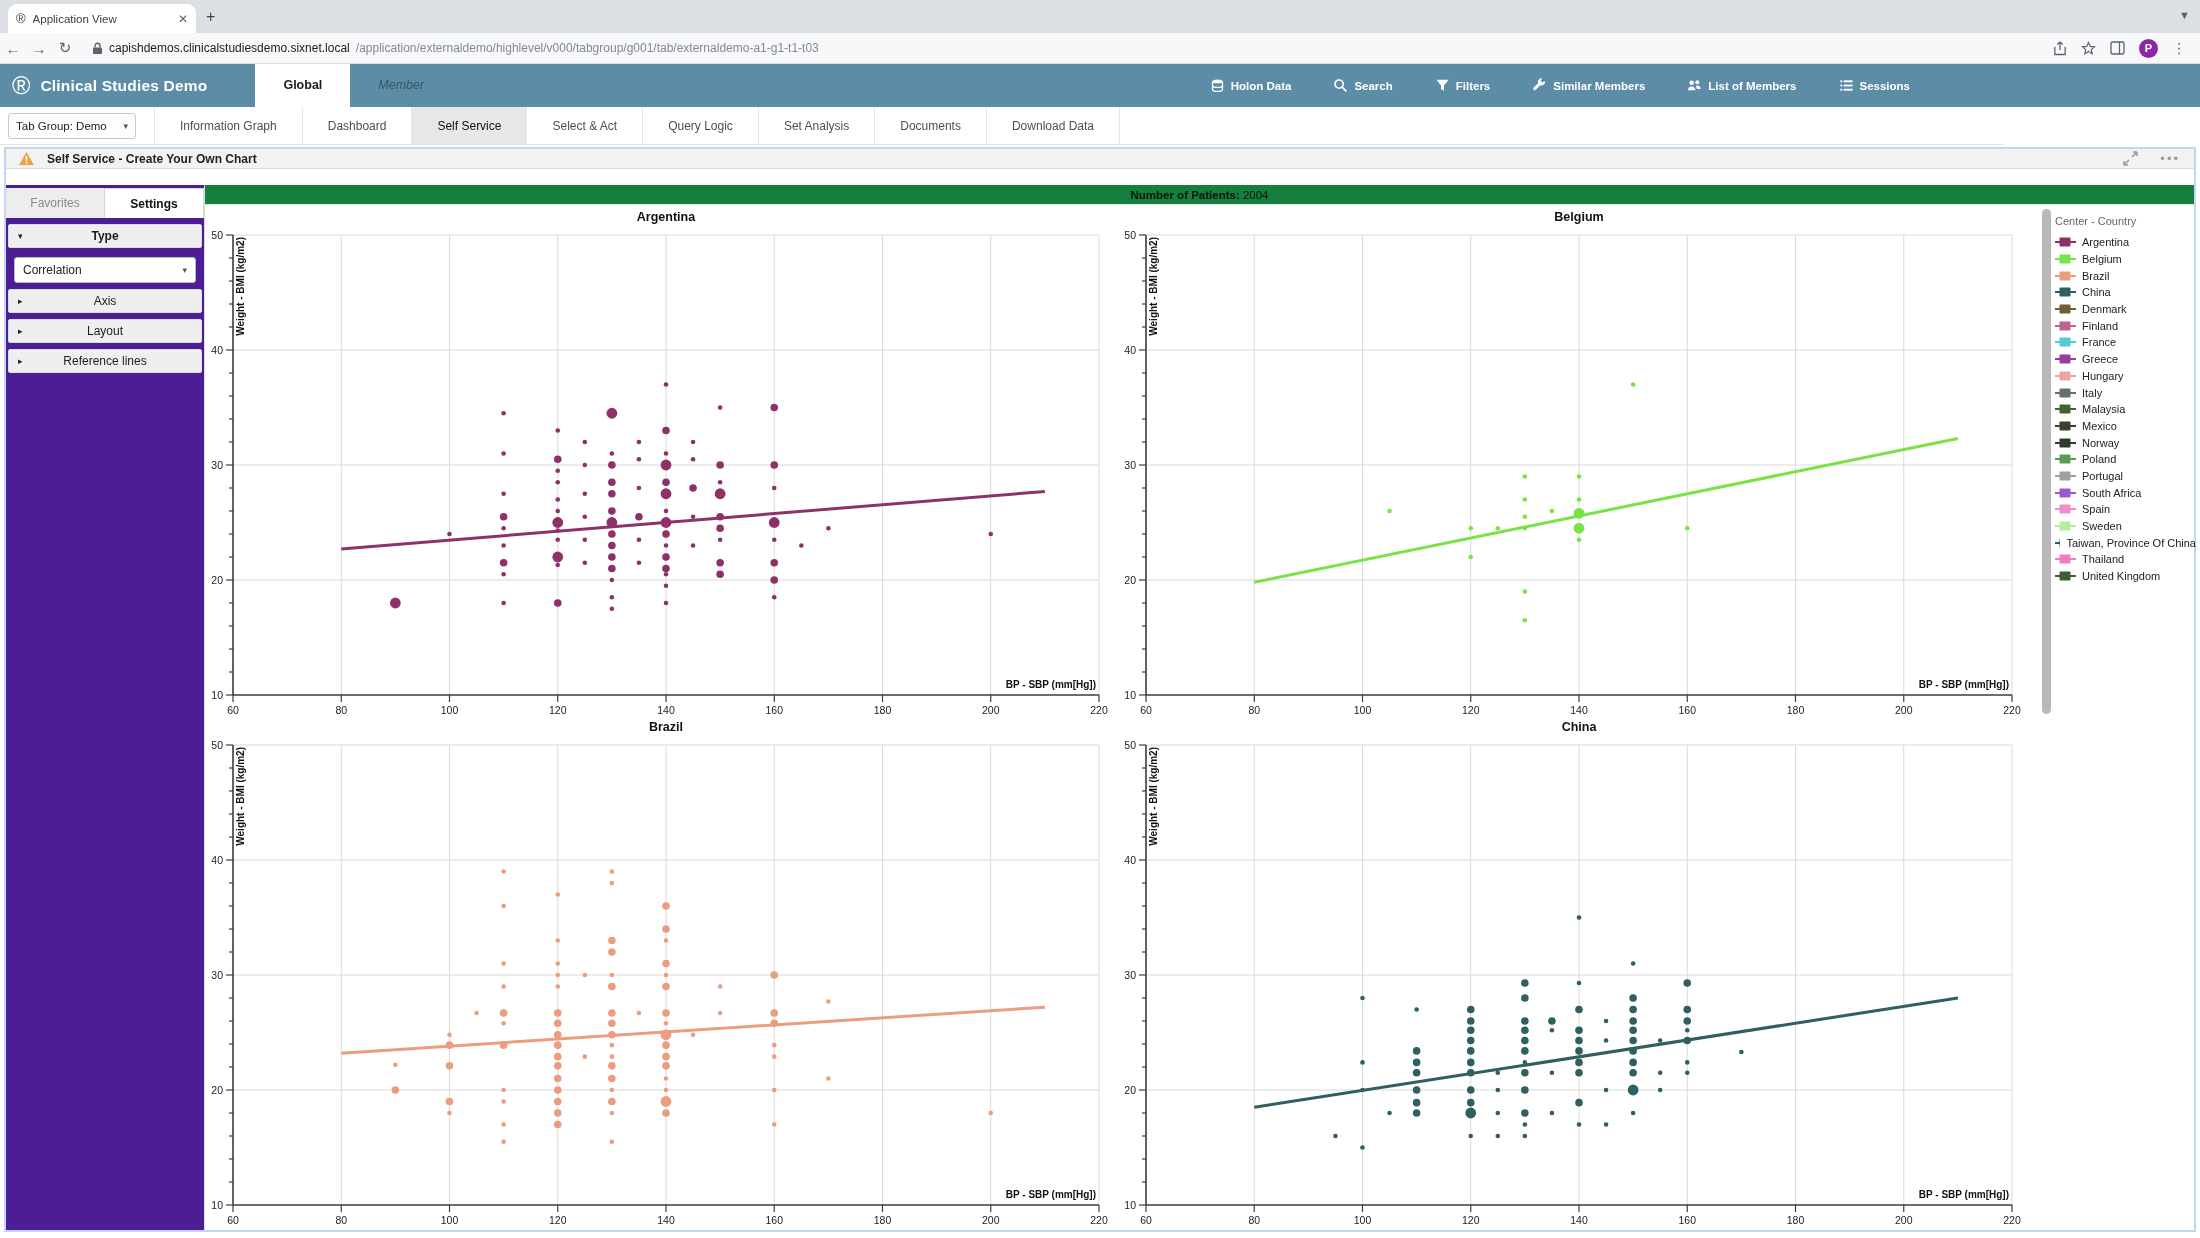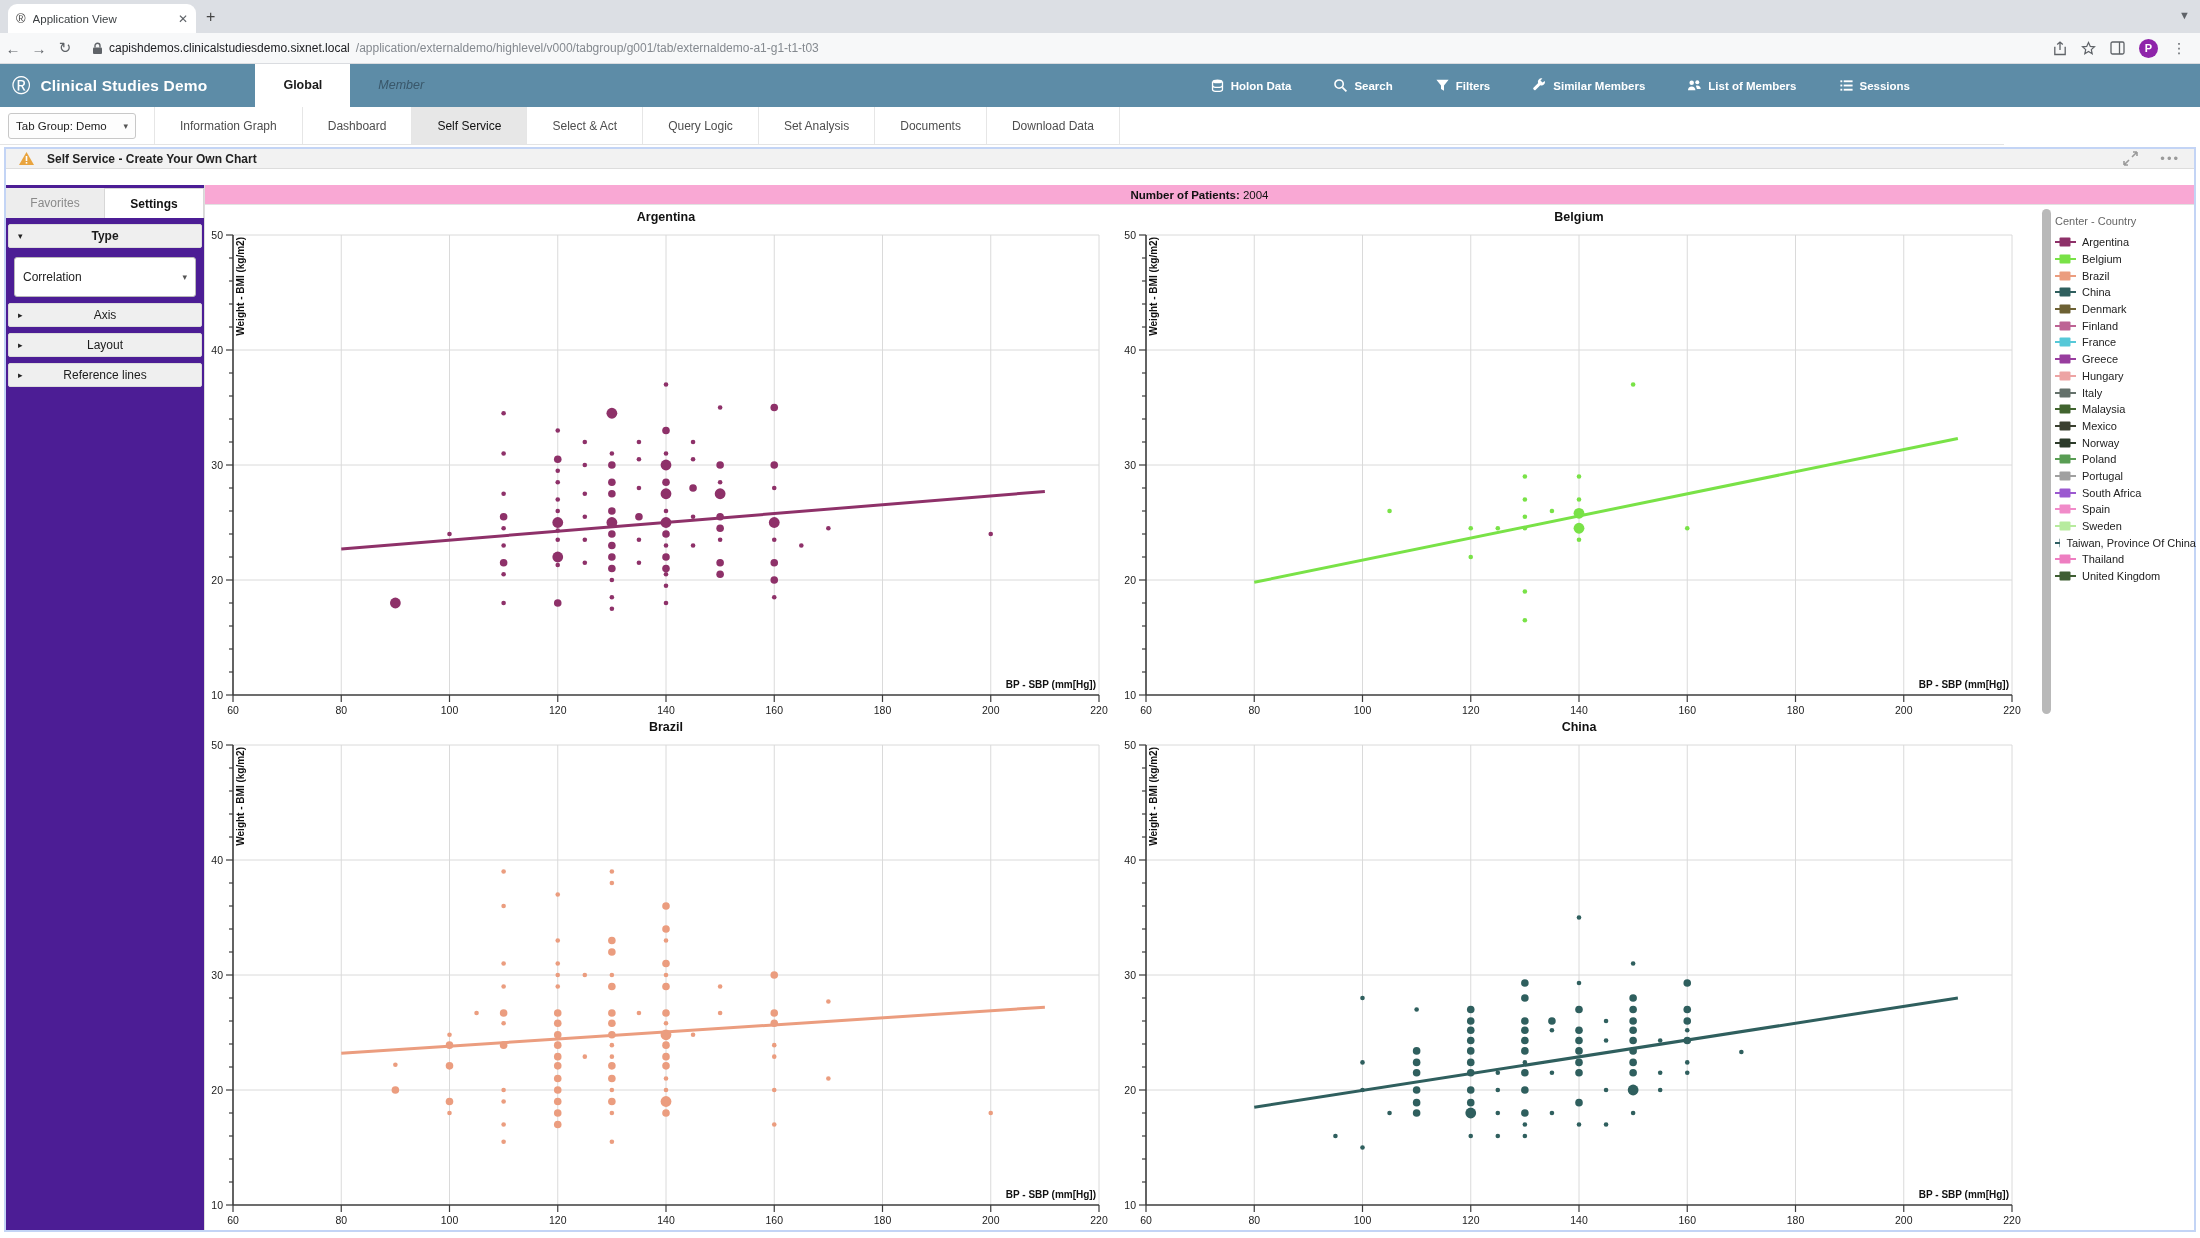--- a/index.html
+++ b/index.html
@@ -51,24 +51,24 @@
 
   
   #sidebar { position:absolute; top:36px; left:0; width:199px; bottom:0; background:#4c1d95; border-right:1px solid #ddd; }
   #sidebar-tabs { display:flex; height:30px; margin-top:3px; background:#ededed; }
   .stab { flex:1; display:flex; align-items:center; justify-content:center; font-size:12px; }
   .stab.idle { color:#8a8a8a; }
   .stab.active { background:#fff; color:#111; font-weight:bold; border:1px solid #d7d7d7; border-bottom:none; }
   .side-bar-sec { height:24px; margin:6px 2px 0 2px; background:#efefef; border:1px solid #dcdcdc; border-radius:2px; display:flex; align-items:center; font-size:12px; color:#1c1c1c; position:relative; }
   .side-bar-sec .car { position:absolute; left:9px; font-size:9px; color:#222; }
   .side-bar-sec .lb { width:100%; text-align:center; }
-  #type-select { height:40px; margin:9px 8px 4px 8px; border:1px solid #b9b9b9; border-radius:3px; background:#fff; display:flex; align-items:center; justify-content:space-between; padding:0 8px; font-size:12px; color:#222; }
+  #type-select { height:26px; margin:9px 8px 4px 8px; border:1px solid #b9b9b9; border-radius:3px; background:#fff; display:flex; align-items:center; justify-content:space-between; padding:0 8px; font-size:12px; color:#222; }
 
   
-  #patients-strip { position:absolute; top:36px; left:199px; right:0; height:20px; background:#f9a8d4; border-bottom:1px solid #e2e2e2; text-align:center; font-size:11.5px; line-height:20px; color:#111; }
+  #patients-strip { position:absolute; top:36px; left:199px; right:0; height:20px; background:#15803d; border-bottom:1px solid #e2e2e2; text-align:center; font-size:11.5px; line-height:20px; color:#111; }
   #patients-strip b { font-weight:bold; }
   #charts { position:absolute; top:56px; left:199px; right:0; bottom:0; background:#fff; }
   .chart-cell { position:absolute; }
   .chart-cell svg { display:block; }
 
   
   #legend { position:absolute; top:66px; left:2049px; width:141px; }
   #legend-title { font-size:11px; color:#666; margin-bottom:7px; }
   .leg-item { display:flex; align-items:center; gap:6px; height:16.7px; font-size:11px; color:#222; white-space:nowrap; }
 

